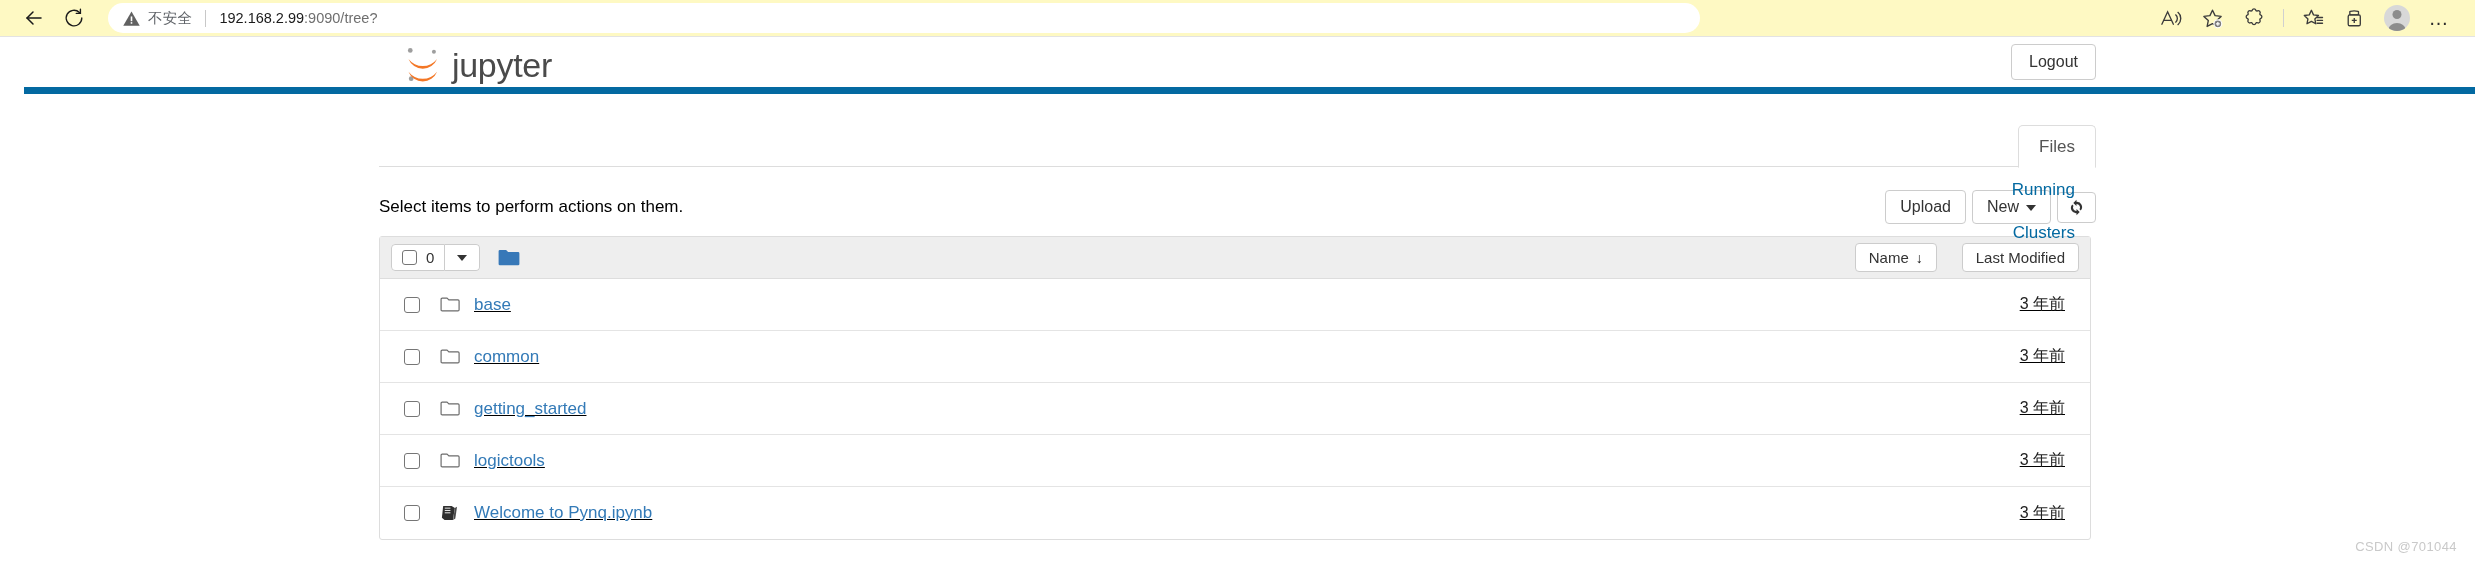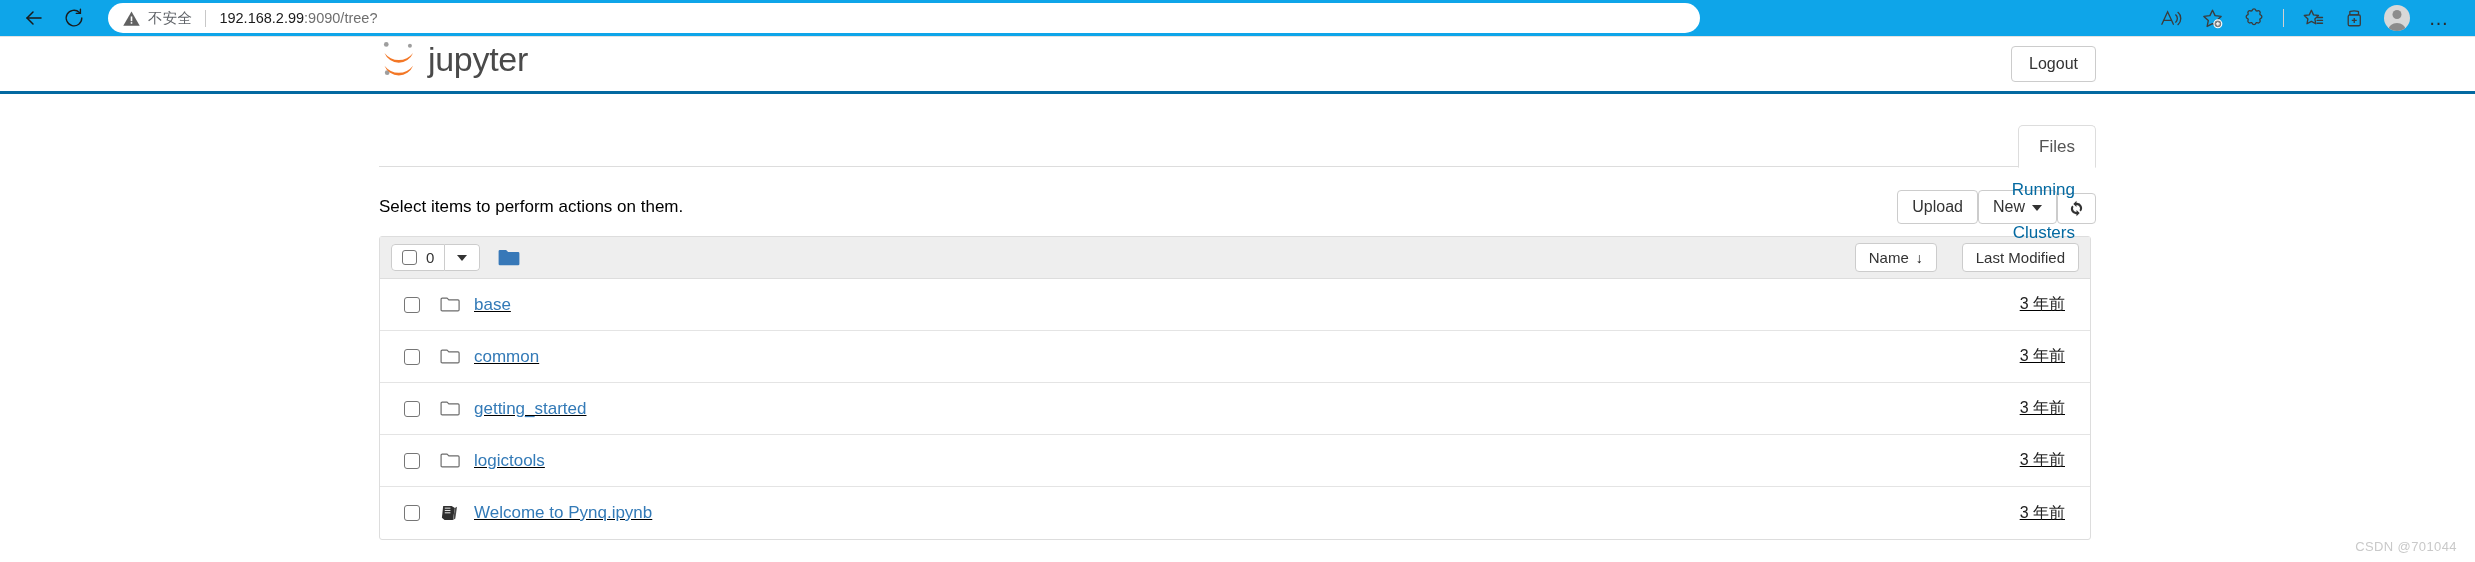--- a/index.html
+++ b/index.html
@@ -8,21 +8,21 @@
     width: 2475px; height: 562px;
     background: #ffffff;
     font-family: "Liberation Sans", sans-serif;
     overflow: hidden;
   }
 
   
   .browser-bar {
     position: relative;
     height: 36px;
-    background: #0ea5e9;
+    background: #fef9c3;
     display: flex;
     align-items: center;
     padding: 0 14px;
   }
   .nav-btn {
     width: 40px; height: 30px;
     display: flex; align-items: center; justify-content: center;
     color: #1a1a1a;
   }
   .nav-btn svg { display: block; }
@@ -119,25 +119,26 @@
   
   .viewport {
     position: relative;
     height: 525px;
     background: #ffffff;
   }
 
   
   .jp-header {
     height: 57px;
-    border-bottom: 3px solid #0369a1;
-    display: flex;
-    align-items: flex-start;
+    border-bottom: 7px solid #0369a1;
+    display: flex;
+    align-items: flex-end;
     padding: 0 379px;
     position: relative;
+    margin-left: 24px;
   }
   .jp-logo-wrap {
     display: flex;
     align-items: center;
     gap: 9px;
   }
   .jp-logo { display:block; }
   .jp-wordmark {
     font-size: 34px;
     color: #4a4a4a;
@@ -200,21 +201,22 @@
     margin-top: 23px;
     height: 34px;
   }
   .hint-text {
     font-size: 17px;
     color: #000000;
   }
   .action-btns {
     margin-left: auto;
     display: flex;
-    align-items: flex-end;
+    align-items: center;
+    gap: 6px;
   }
   .btn {
     border: 1px solid #cccccc;
     background: #ffffff;
     border-radius: 4px;
     font-size: 16px;
     color: #333333;
     padding: 6px 14px;
     font-family: "Liberation Sans", sans-serif;
     cursor: pointer;

